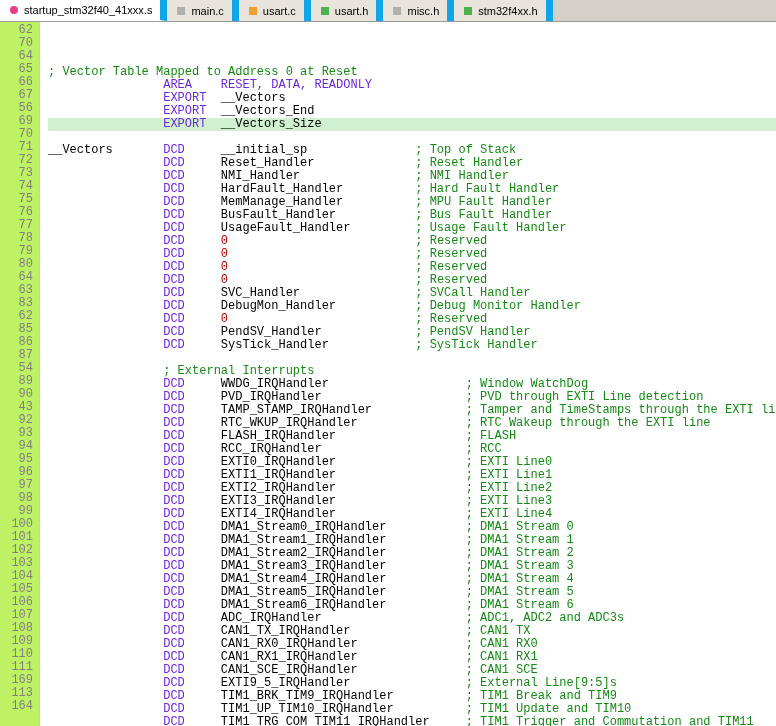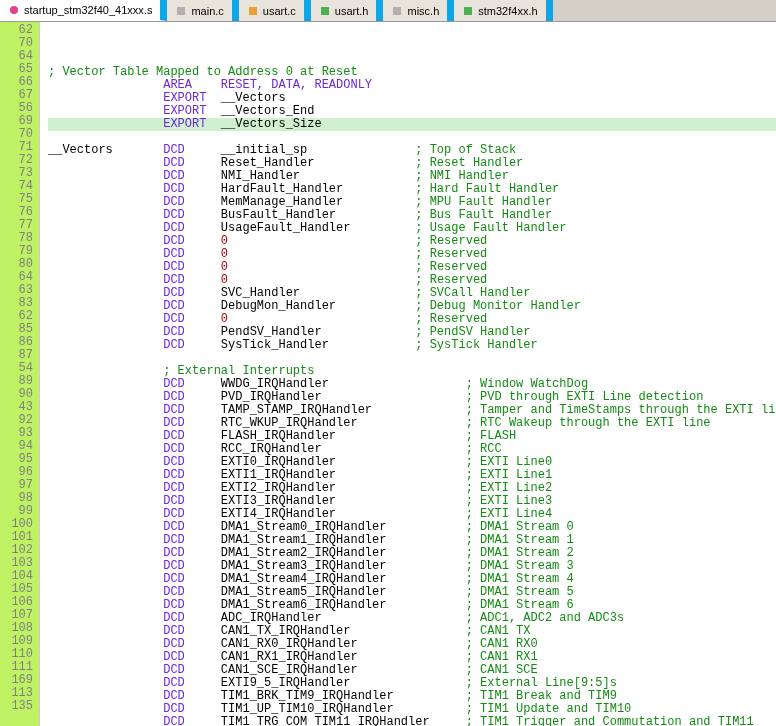--- a/index.html
+++ b/index.html
@@ -124,16 +124,16 @@
       <div>104</div>
       <div>105</div>
       <div>106</div>
       <div>107</div>
       <div>108</div>
       <div>109</div>
       <div>110</div>
       <div>111</div>
       <div>169</div>
       <div>113</div>
-      <div>135</div>
+      <div>164</div>
     </div>
   <div class="code" id="code"><div class="code-line">&nbsp;</div><div class="code-line"><span class="cm">; Vector Table Mapped to Address 0 at Reset</span></div><div class="code-line"><span class="kw">                AREA    RESET, DATA, </span><span class="kw">READONLY</span></div><div class="code-line"><span class="kw">                EXPORT  </span><span class="sym">__Vectors</span></div><div class="code-line"><span class="kw">                EXPORT  </span><span class="sym">__Vectors_End</span></div><div class="code-line hl-current"><span class="kw">                EXPORT  </span><span class="sym">__Vectors_Size</span></div><div class="code-line">&nbsp;</div><div class="code-line"><span class="sym">__Vectors       </span><span class="kw">DCD</span><span class="sym">     __initial_sp               </span><span class="cm">; Top of Stack</span></div><div class="code-line"><span class="sym">                </span><span class="kw">DCD</span><span class="sym">     Reset_Handler              </span><span class="cm">; Reset Handler</span></div><div class="code-line"><span class="sym">                </span><span class="kw">DCD</span><span class="sym">     NMI_Handler                </span><span class="cm">; NMI Handler</span></div><div class="code-line"><span class="sym">                </span><span class="kw">DCD</span><span class="sym">     HardFault_Handler          </span><span class="cm">; Hard Fault Handler</span></div><div class="code-line"><span class="sym">                </span><span class="kw">DCD</span><span class="sym">     MemManage_Handler          </span><span class="cm">; MPU Fault Handler</span></div><div class="code-line"><span class="sym">                </span><span class="kw">DCD</span><span class="sym">     BusFault_Handler           </span><span class="cm">; Bus Fault Handler</span></div><div class="code-line"><span class="sym">                </span><span class="kw">DCD</span><span class="sym">     UsageFault_Handler         </span><span class="cm">; Usage Fault Handler</span></div><div class="code-line"><span class="sym">                </span><span class="kw">DCD</span><span class="sym">     </span><span class="zero">0</span><span class="sym">                          </span><span class="cm">; Reserved</span></div><div class="code-line"><span class="sym">                </span><span class="kw">DCD</span><span class="sym">     </span><span class="zero">0</span><span class="sym">                          </span><span class="cm">; Reserved</span></div><div class="code-line"><span class="sym">                </span><span class="kw">DCD</span><span class="sym">     </span><span class="zero">0</span><span class="sym">                          </span><span class="cm">; Reserved</span></div><div class="code-line"><span class="sym">                </span><span class="kw">DCD</span><span class="sym">     </span><span class="zero">0</span><span class="sym">                          </span><span class="cm">; Reserved</span></div><div class="code-line"><span class="sym">                </span><span class="kw">DCD</span><span class="sym">     SVC_Handler                </span><span class="cm">; SVCall Handler</span></div><div class="code-line"><span class="sym">                </span><span class="kw">DCD</span><span class="sym">     DebugMon_Handler           </span><span class="cm">; Debug Monitor Handler</span></div><div class="code-line"><span class="sym">                </span><span class="kw">DCD</span><span class="sym">     </span><span class="zero">0</span><span class="sym">                          </span><span class="cm">; Reserved</span></div><div class="code-line"><span class="sym">                </span><span class="kw">DCD</span><span class="sym">     PendSV_Handler             </span><span class="cm">; PendSV Handler</span></div><div class="code-line"><span class="sym">                </span><span class="kw">DCD</span><span class="sym">     SysTick_Handler            </span><span class="cm">; SysTick Handler</span></div><div class="code-line">&nbsp;</div><div class="code-line"><span class="sym">                </span><span class="cm">; External Interrupts</span></div><div class="code-line"><span class="sym">                </span><span class="kw">DCD</span><span class="sym">     WWDG_IRQHandler                   </span><span class="cm">; Window WatchDog</span></div><div class="code-line"><span class="sym">                </span><span class="kw">DCD</span><span class="sym">     PVD_IRQHandler                    </span><span class="cm">; PVD through EXTI Line detection</span></div><div class="code-line"><span class="sym">                </span><span class="kw">DCD</span><span class="sym">     TAMP_STAMP_IRQHandler             </span><span class="cm">; Tamper and TimeStamps through the EXTI li</span></div><div class="code-line"><span class="sym">                </span><span class="kw">DCD</span><span class="sym">     RTC_WKUP_IRQHandler               </span><span class="cm">; RTC Wakeup through the EXTI line</span></div><div class="code-line"><span class="sym">                </span><span class="kw">DCD</span><span class="sym">     FLASH_IRQHandler                  </span><span class="cm">; FLASH</span></div><div class="code-line"><span class="sym">                </span><span class="kw">DCD</span><span class="sym">     RCC_IRQHandler                    </span><span class="cm">; RCC</span></div><div class="code-line"><span class="sym">                </span><span class="kw">DCD</span><span class="sym">     EXTI0_IRQHandler                  </span><span class="cm">; EXTI Line0</span></div><div class="code-line"><span class="sym">                </span><span class="kw">DCD</span><span class="sym">     EXTI1_IRQHandler                  </span><span class="cm">; EXTI Line1</span></div><div class="code-line"><span class="sym">                </span><span class="kw">DCD</span><span class="sym">     EXTI2_IRQHandler                  </span><span class="cm">; EXTI Line2</span></div><div class="code-line"><span class="sym">                </span><span class="kw">DCD</span><span class="sym">     EXTI3_IRQHandler                  </span><span class="cm">; EXTI Line3</span></div><div class="code-line"><span class="sym">                </span><span class="kw">DCD</span><span class="sym">     EXTI4_IRQHandler                  </span><span class="cm">; EXTI Line4</span></div><div class="code-line"><span class="sym">                </span><span class="kw">DCD</span><span class="sym">     DMA1_Stream0_IRQHandler           </span><span class="cm">; DMA1 Stream 0</span></div><div class="code-line"><span class="sym">                </span><span class="kw">DCD</span><span class="sym">     DMA1_Stream1_IRQHandler           </span><span class="cm">; DMA1 Stream 1</span></div><div class="code-line"><span class="sym">                </span><span class="kw">DCD</span><span class="sym">     DMA1_Stream2_IRQHandler           </span><span class="cm">; DMA1 Stream 2</span></div><div class="code-line"><span class="sym">                </span><span class="kw">DCD</span><span class="sym">     DMA1_Stream3_IRQHandler           </span><span class="cm">; DMA1 Stream 3</span></div><div class="code-line"><span class="sym">                </span><span class="kw">DCD</span><span class="sym">     DMA1_Stream4_IRQHandler           </span><span class="cm">; DMA1 Stream 4</span></div><div class="code-line"><span class="sym">                </span><span class="kw">DCD</span><span class="sym">     DMA1_Stream5_IRQHandler           </span><span class="cm">; DMA1 Stream 5</span></div><div class="code-line"><span class="sym">                </span><span class="kw">DCD</span><span class="sym">     DMA1_Stream6_IRQHandler           </span><span class="cm">; DMA1 Stream 6</span></div><div class="code-line"><span class="sym">                </span><span class="kw">DCD</span><span class="sym">     ADC_IRQHandler                    </span><span class="cm">; ADC1, ADC2 and ADC3s</span></div><div class="code-line"><span class="sym">                </span><span class="kw">DCD</span><span class="sym">     CAN1_TX_IRQHandler                </span><span class="cm">; CAN1 TX</span></div><div class="code-line"><span class="sym">                </span><span class="kw">DCD</span><span class="sym">     CAN1_RX0_IRQHandler               </span><span class="cm">; CAN1 RX0</span></div><div class="code-line"><span class="sym">                </span><span class="kw">DCD</span><span class="sym">     CAN1_RX1_IRQHandler               </span><span class="cm">; CAN1 RX1</span></div><div class="code-line"><span class="sym">                </span><span class="kw">DCD</span><span class="sym">     CAN1_SCE_IRQHandler               </span><span class="cm">; CAN1 SCE</span></div><div class="code-line"><span class="sym">                </span><span class="kw">DCD</span><span class="sym">     EXTI9_5_IRQHandler                </span><span class="cm">; External Line[9:5]s</span></div><div class="code-line"><span class="sym">                </span><span class="kw">DCD</span><span class="sym">     TIM1_BRK_TIM9_IRQHandler          </span><span class="cm">; TIM1 Break and TIM9</span></div><div class="code-line"><span class="sym">                </span><span class="kw">DCD</span><span class="sym">     TIM1_UP_TIM10_IRQHandler          </span><span class="cm">; TIM1 Update and TIM10</span></div><div class="code-line"><span class="sym">                </span><span class="kw">DCD</span><span class="sym">     TIM1_TRG_COM_TIM11_IRQHandler     </span><span class="cm">; TIM1 Trigger and Commutation and TIM11</span></div><div class="code-line"><span class="sym">                </span><span class="kw">DCD</span><span class="sym">     TIM1_CC_IRQHandler                </span><span class="cm">; TIM1 Capture Compare</span></div></div>
 </div>
 
 </body></html>

